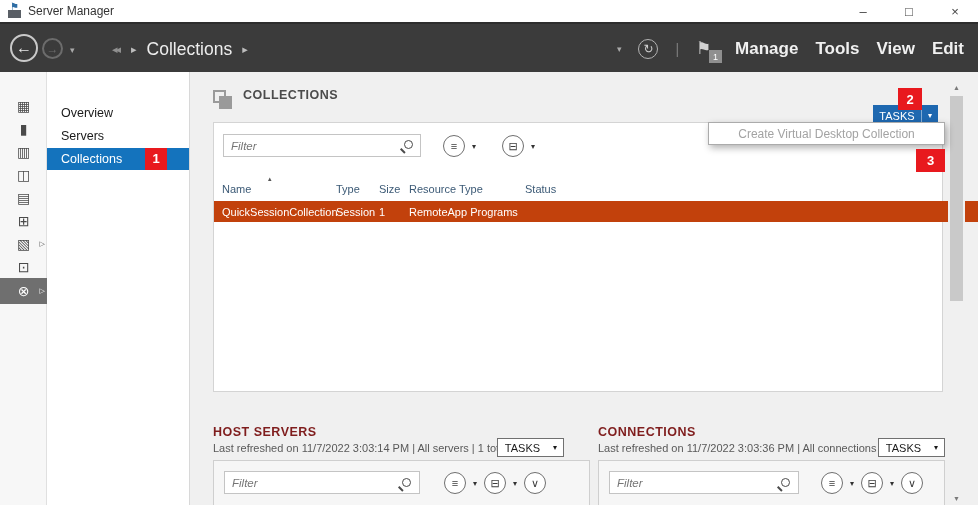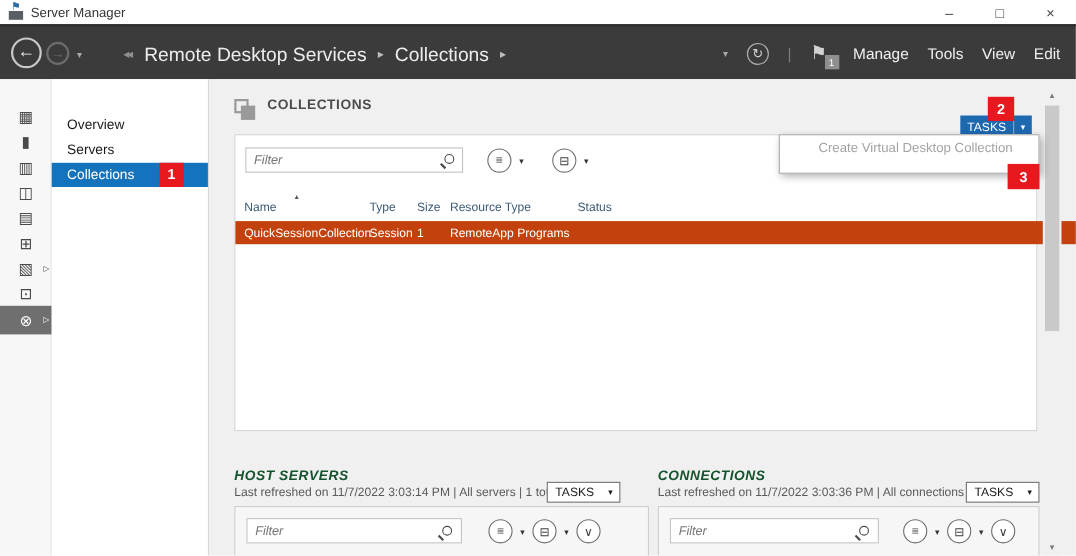--- a/index.html
+++ b/index.html
@@ -32,21 +32,21 @@
   .crumb-sep { color:#bdbdbd; font-size:11px; }
   .nav-right { position:absolute; right:14px; top:0; height:50px; display:flex; align-items:center; gap:17px; }
   .nav-right .caret { font-size:9px; color:#a9a9a9; }
   .refresh-btn { width:20px; height:20px; border-radius:50%; border:1.5px solid #b3b3b3; color:#cfcfcf;
     display:flex; align-items:center; justify-content:center; font-size:12px; line-height:1; }
   .nav-divider { color:#7d7d7d; font-size:14px; }
   .flag-wrap { position:relative; width:22px; height:28px; }
   .flag-glyph { font-size:17px; color:#d2d2d2; line-height:28px; }
   .flag-badge { position:absolute; right:-4px; bottom:0; width:13px; height:13px; background:#8f8f8f;
     color:#fff; font-size:9px; display:flex; align-items:center; justify-content:center; }
-  .nav-menu { color:#f0f0f0; font-size:14px; }
+  .nav-menu { color:#f0f0f0; font-size:17px;font-weight:bold; }
 
   
   .icon-strip { position:absolute; left:0; top:72px; width:47px; height:433px; background:#f7f7f7;
     border-right:1px solid #e0e0e0; }
   .strip-cell { position:relative; width:47px; height:23px; margin-top:0; display:flex;
     align-items:center; justify-content:center; color:#4a4a4a; font-size:14px; }
   .strip-cell:first-child { margin-top:22px; }
   .strip-cell .expand { position:absolute; right:2px; font-size:7px; color:#4a4a4a; }
   .strip-cell.selected { background:#6f6f6f; color:#fff; height:26px; }
   .strip-cell.selected .expand { color:#fff; }
@@ -104,28 +104,28 @@
   .tbl-head { position:absolute; left:0; top:50px; width:728px; height:26px; align-content:end; padding-bottom:4px; }
   .tbl-head span { font-size:11px; color:#3c5a76; }
   .sort-arrow { position:absolute; left:54px; top:52px; font-size:7px; color:#555; }
   .tbl-row { position:absolute; left:0; top:78px; width:864px; height:21px; background:#c2410c;
     align-content:center; }
   .tbl-row span { font-size:11px; color:#fff; }
 
   
   .menu { position:absolute; left:518px; top:50px; width:237px; background:#fff;
     border:1px solid #ababab; box-shadow:2px 3px 7px rgba(0,0,0,.3); z-index:20; padding:1px; }
-  .menu-item { position:relative; height:32px; line-height:19px; font-size:12px; color:#1a1a1a;
-    padding-left:33px; border:1px solid transparent; }
+  .menu-item { position:relative; height:19px; line-height:19px; font-size:12px; color:#1a1a1a;
+    border:1px solid transparent;text-align:center; }
   .menu-item.disabled { color:#a3a3a3; }
   .menu-item.hl { background:#cce9f9; border-color:#66a8d8; }
   .badge-3 { position:absolute; left:726px; top:77px; width:29px; height:23px; z-index:40; }
 
   
-  .bt-title { position:absolute; font-size:12.5px; font-weight:bold; color:#14532d; letter-spacing:.5px; top:353px;font-style:italic; }
+  .bt-title { position:absolute; font-size:12.5px; font-weight:bold; color:#7f1d1d; letter-spacing:.5px; top:353px; }
   .bt-sub { position:absolute; font-size:11px; color:#595959; top:370px; white-space:nowrap; }
   .tasks-white { position:absolute; top:366px; width:67px; height:19px; background:#fff;
     border:1px solid #707070; color:#1a1a1a; font-size:11px; display:flex; align-items:center; z-index:5; }
   .tasks-white .lbl { flex:1; text-align:center; }
   .tasks-white .caret { width:16px; text-align:center; font-size:8px; }
   .bt-box { position:absolute; top:388px; height:117px; background:#f6f6f6; border:1px solid #cfcfcf; }
   .bt-filter { position:absolute; left:10px; top:10px; height:23px; border:1px solid #c4c4c4; background:#fff;
     font-style:italic; font-size:11.5px; color:#7a7a7a; padding:0 24px 0 7px;
     font-family:"Liberation Sans", sans-serif; outline:none; }
   .bt-circles { position:absolute; top:11px; display:flex; align-items:center; gap:7px; }
@@ -149,21 +149,20 @@
     <span class="win-btn">×</span>
   </div>
 </div>
 
 <div class="navbar">
   <div class="back-btn">←</div>
   <div class="fwd-btn">→</div>
   <span class="nav-caret-left">▾</span>
   <div class="breadcrumb">
     <span class="crumb-prefix">◂◂</span>
-    <span class="crumb">Remote Desktop Services</span>
     <span class="crumb-sep">▸</span>
     <span class="crumb">Collections</span>
     <span class="crumb-sep">▸</span>
   </div>
   <div class="nav-right">
     <span class="caret">▾</span>
     <span class="refresh-btn">↻</span>
     <span class="nav-divider">|</span>
     <span class="flag-wrap">
       <span class="flag-glyph">⚑</span>

